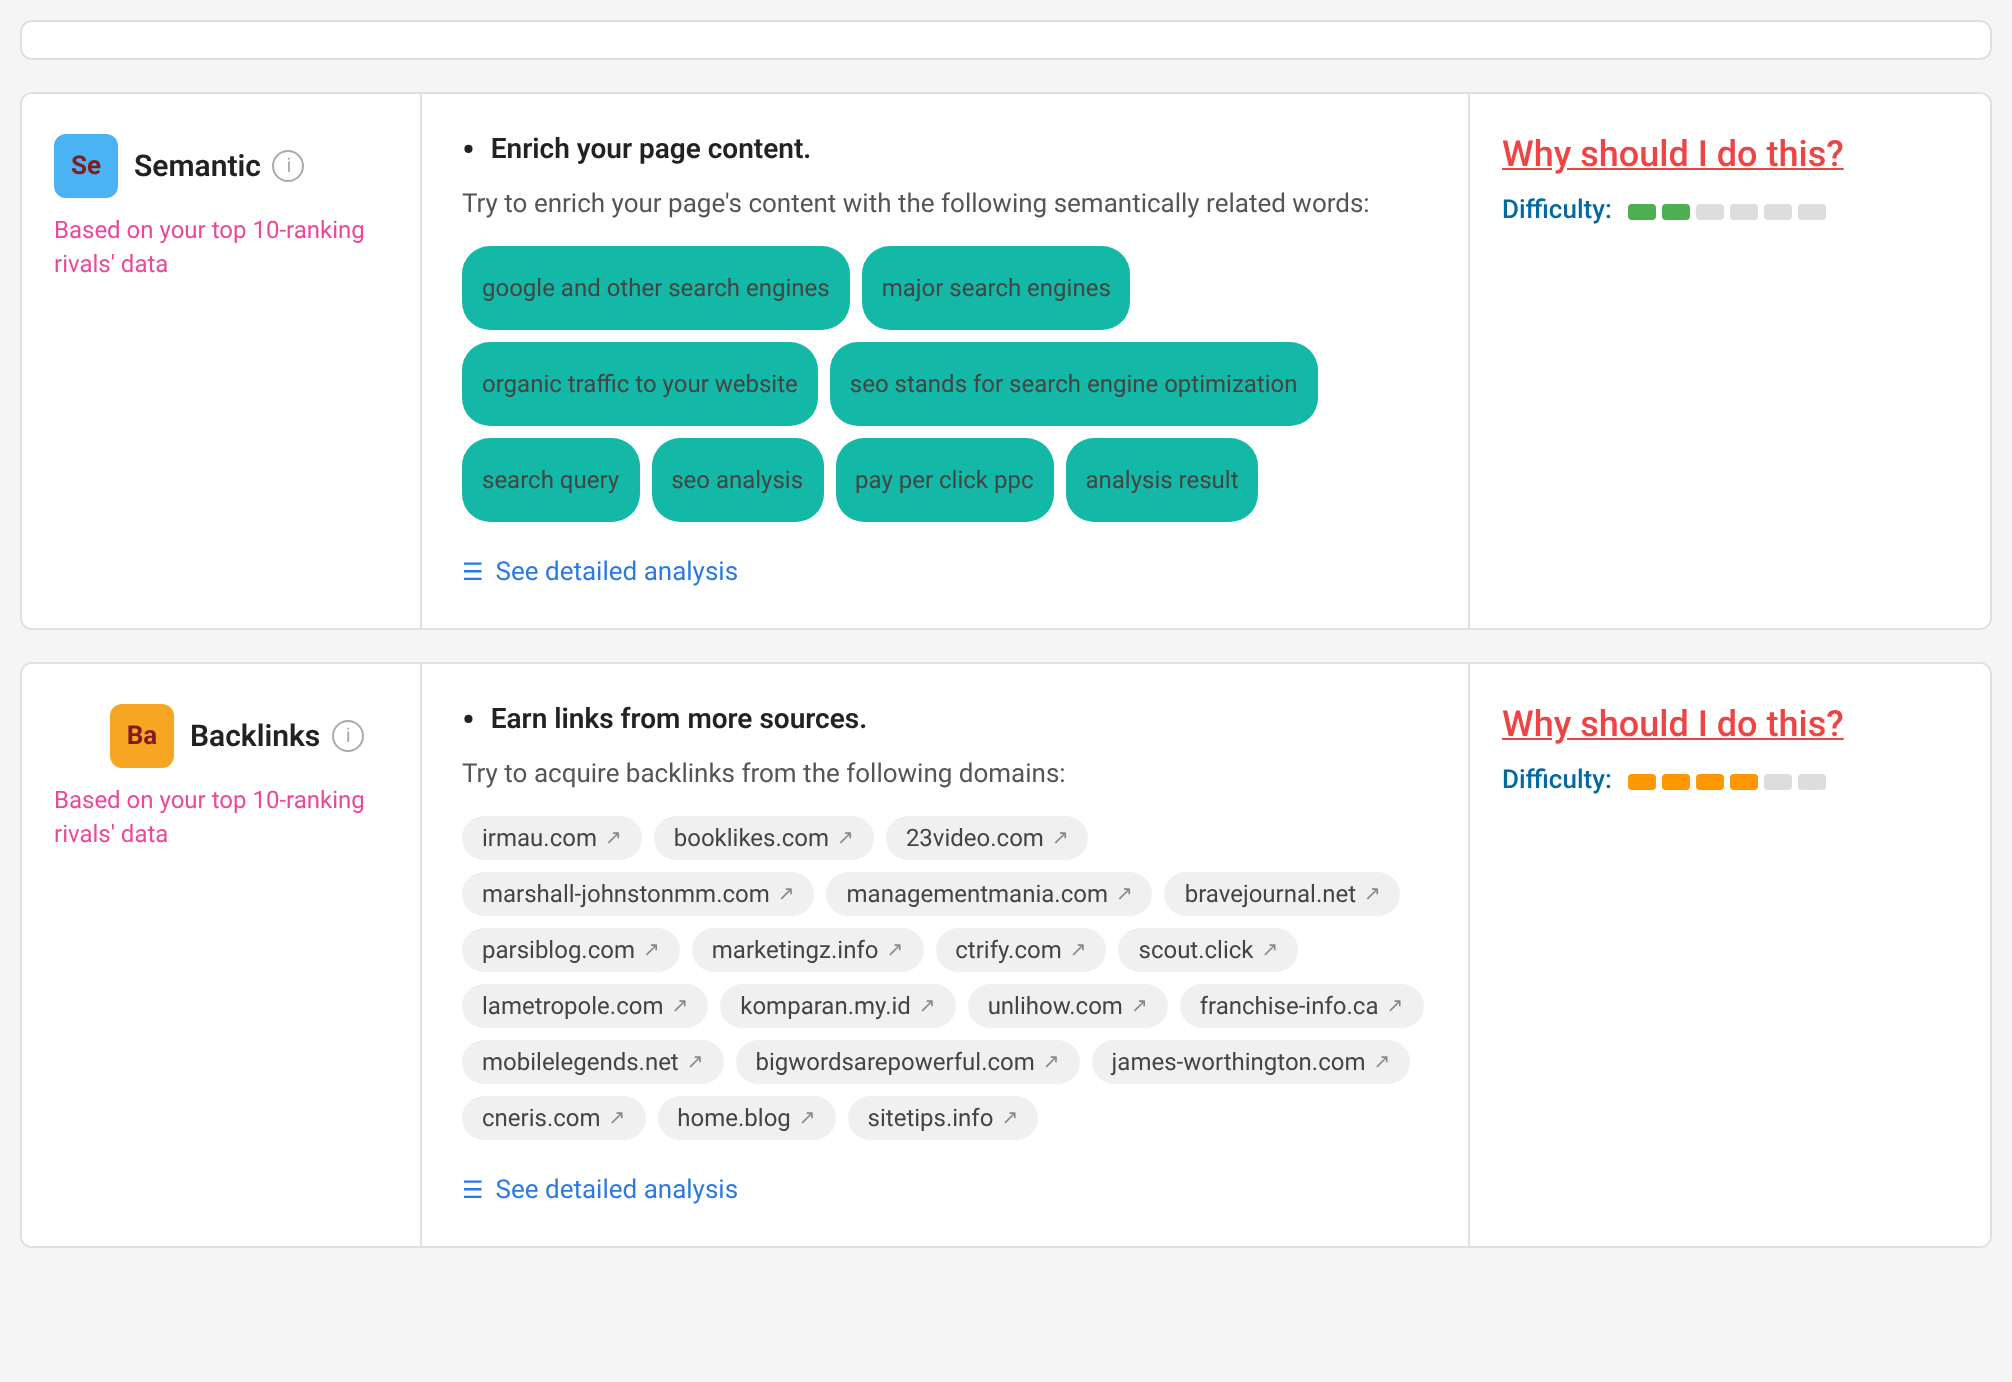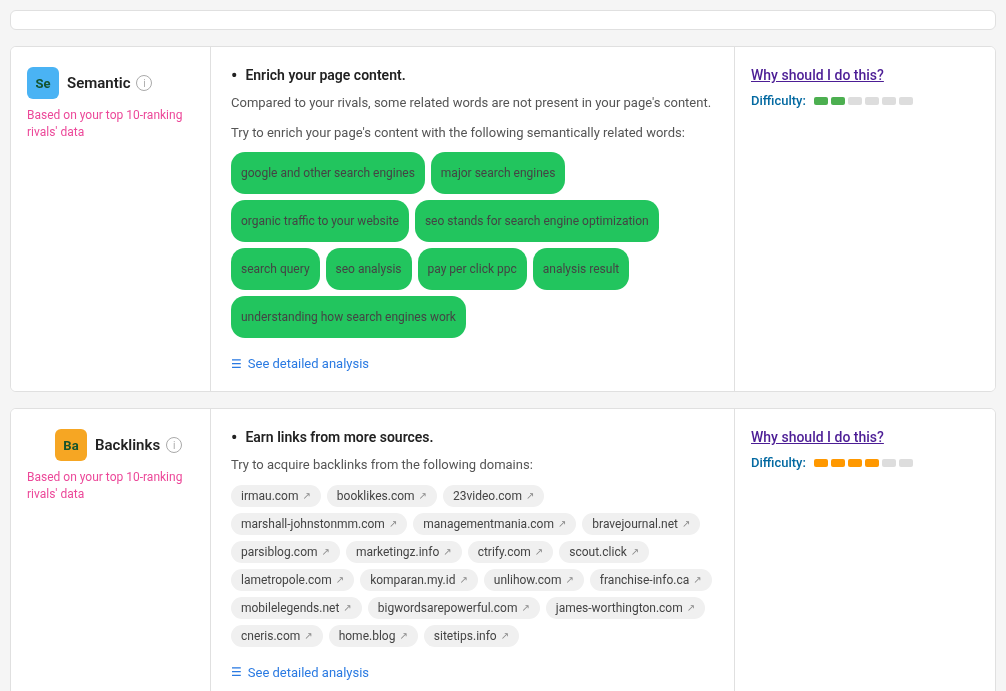--- a/index.html
+++ b/index.html
@@ -48,21 +48,21 @@
 
     .badge {
       display: inline-flex;
       align-items: center;
       justify-content: center;
       width: 32px;
       height: 32px;
       border-radius: 6px;
       font-size: 13px;
       font-weight: bold;
-      color: #14532d;
+      color: #7f1d1d;
       margin-right: 8px;
       flex-shrink: 0;
     }
 
     .badge-semantic {
       background: #4ab3f4;
     }
 
     .badge-backlinks {
       background: #f6a623;
@@ -126,21 +126,21 @@
 
     .tags-container {
       display: flex;
       flex-wrap: wrap;
       gap: 6px;
       margin-bottom: 14px;
     }
 
     .tag {
       display: inline-block;
-      background: #22c55e;
+      background: #14b8a6;
       border-radius: 14px;
       padding: 14px 10px;
       font-size: 12px;
       color: #444;
       cursor: default;
       white-space: nowrap;
     }
 
     .tag-link {
       display: inline-flex;
@@ -170,22 +170,22 @@
       text-decoration: none;
       margin-top: 4px;
     }
 
     .see-analysis-link .list-icon {
       margin-right: 6px;
       font-size: 12px;
     }
 
     .why-title {
-      font-size: 14px;
-      color: #4c1d95;
+      font-size: 18px;
+      color: #ef4444;
       font-weight: 500;
       text-decoration: underline;
       cursor: pointer;
       margin-bottom: 10px;
     }
 
     .difficulty-row {
       display: flex;
       align-items: center;
       gap: 8px;
@@ -243,33 +243,31 @@
         <span class="info-icon">i</span>
       </div>
       <div class="subtitle">Based on your top 10-ranking rivals' data</div>
     </div>
 
     <div class="card-middle">
       <div class="main-point">
         <span class="bullet">•</span>
         <span>Enrich your page content.</span>
       </div>
-      <div class="description">Compared to your rivals, some related words are not present in your page's content.</div>
       <div class="description">Try to enrich your page's content with the following semantically related words:</div>
 
       <div class="tags-container">
         <span class="tag">google and other search engines</span>
         <span class="tag">major search engines</span>
         <span class="tag">organic traffic to your website</span>
         <span class="tag">seo stands for search engine optimization</span>
         <span class="tag">search query</span>
         <span class="tag">seo analysis</span>
         <span class="tag">pay per click ppc</span>
         <span class="tag">analysis result</span>
-        <span class="tag">understanding how search engines work</span>
       </div>
 
       <a class="see-analysis-link" href="#">
         <span class="list-icon">☰</span>
         <span>See detailed analysis</span>
       </a>
     </div>
 
     <div class="card-right">
       <div class="why-title">Why should I do this?</div>

